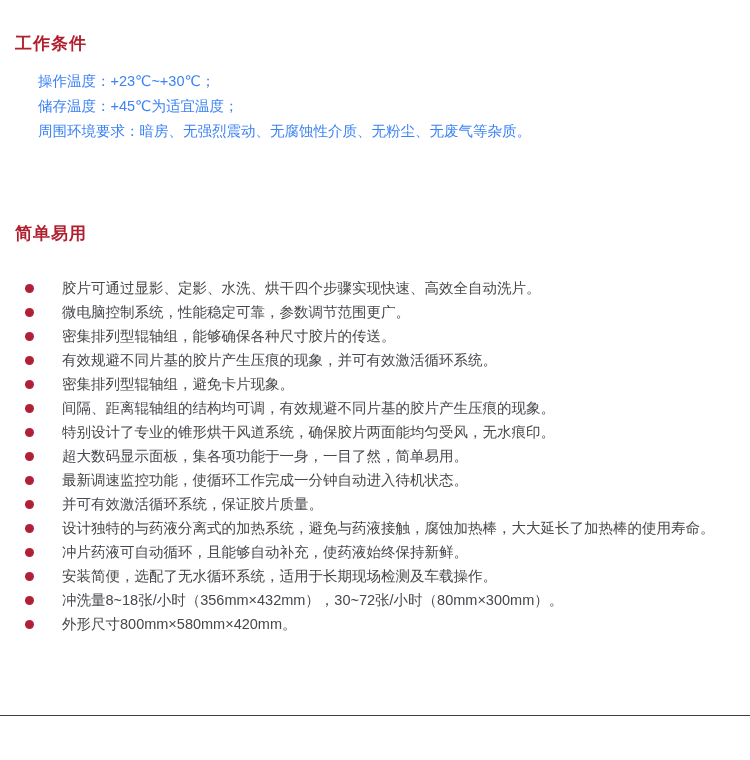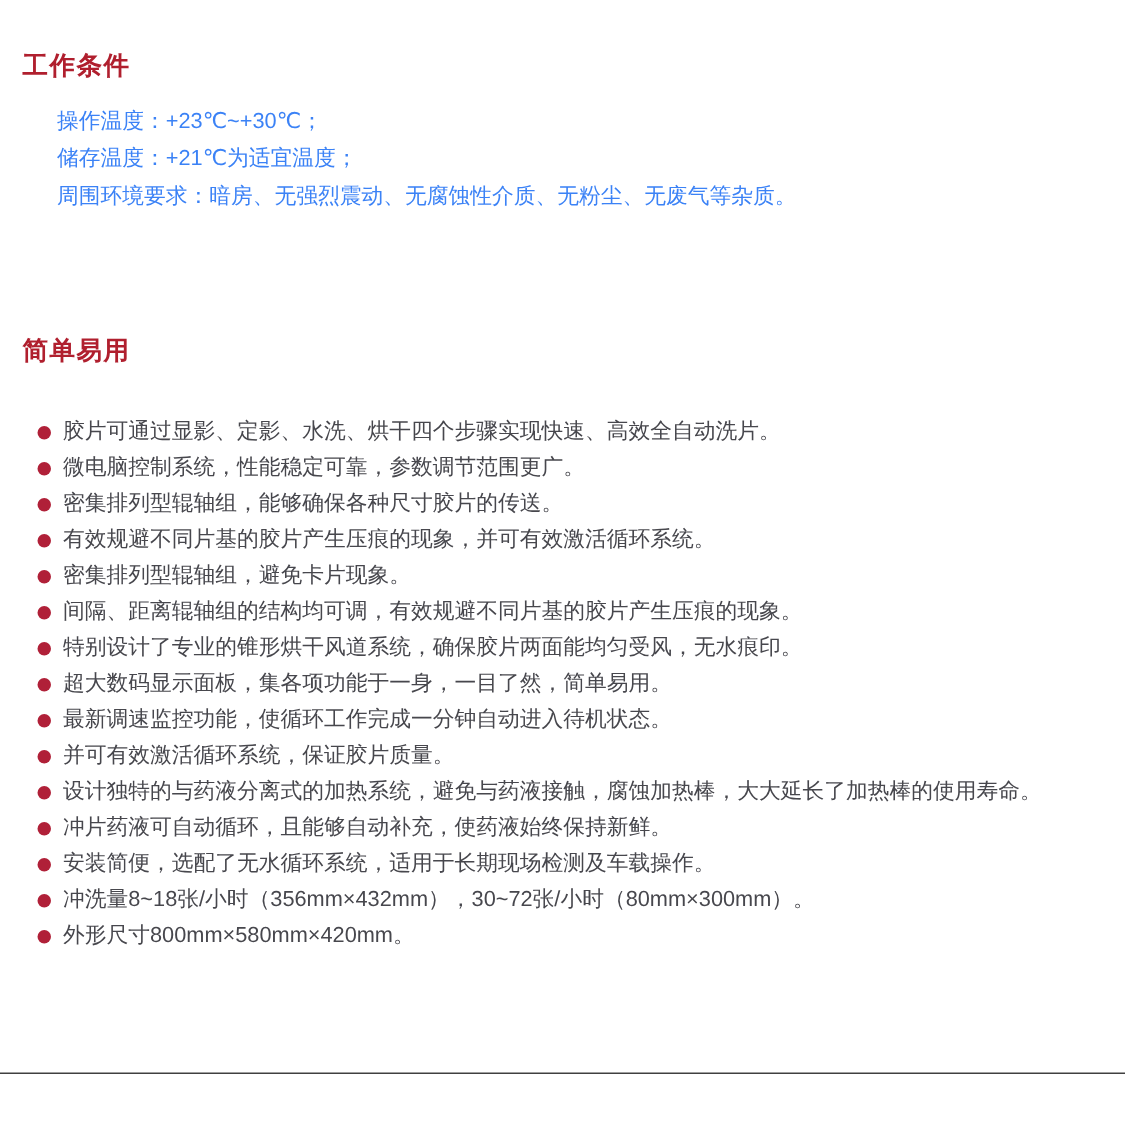--- a/index.html
+++ b/index.html
@@ -39,20 +39,21 @@
   .features {
     list-style: none;
     margin: 30px 0 0 10px;
   }
   .features li {
     display: flex;
     align-items: flex-start;
     font-size: 14.5px;
     line-height: 24px;
     color: #47474d;
+    gap: 20px;
   }
   .dot {
     flex: none;
     width: 9px;
     height: 9px;
     border-radius: 50%;
     background: #b02038;
     margin: 8px 8px 0 0;
   }
   .features .txt { display: block; }
@@ -64,21 +65,21 @@
 
   <div class="section">
     <h2 class="section-title">工作条件</h2>
     <ul class="conditions">
 
         <li>
           <span class="txt">操作温度：+23℃~+30℃；</span>
         </li>
 
         <li>
-          <span class="txt">储存温度：+21℃为适宜温度；</span>
+          <span class="txt">储存温度：+45℃为适宜温度；</span>
         </li>
 
 
         <li>
           <span class="txt">周围环境要求：暗房、无强烈震动、无腐蚀性介质、无粉尘、无废气等杂质。</span>
         </li>
       </ul>
   </div>
 
   <div class="section section-features">

